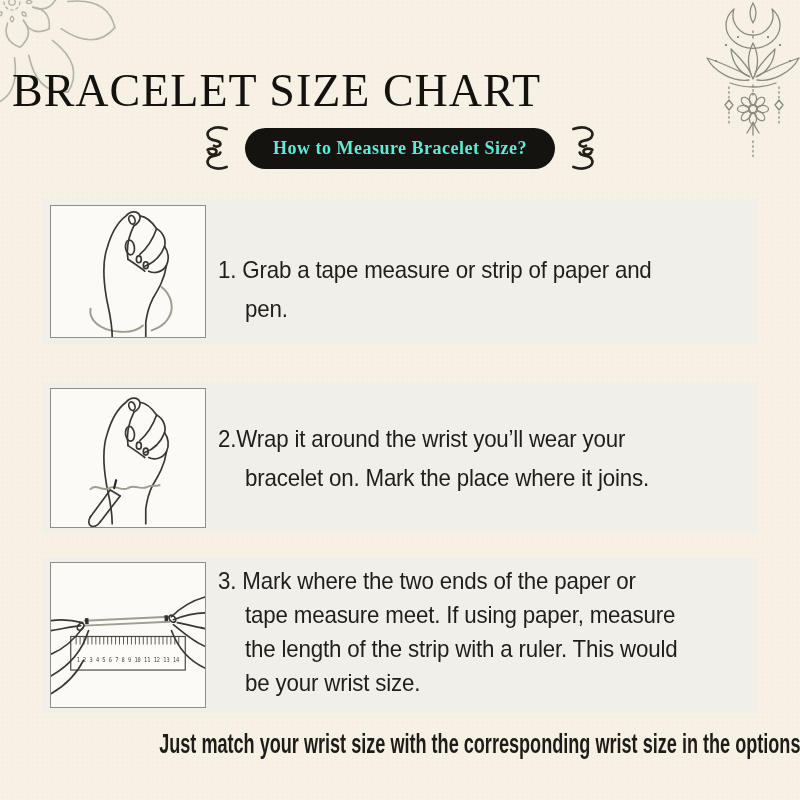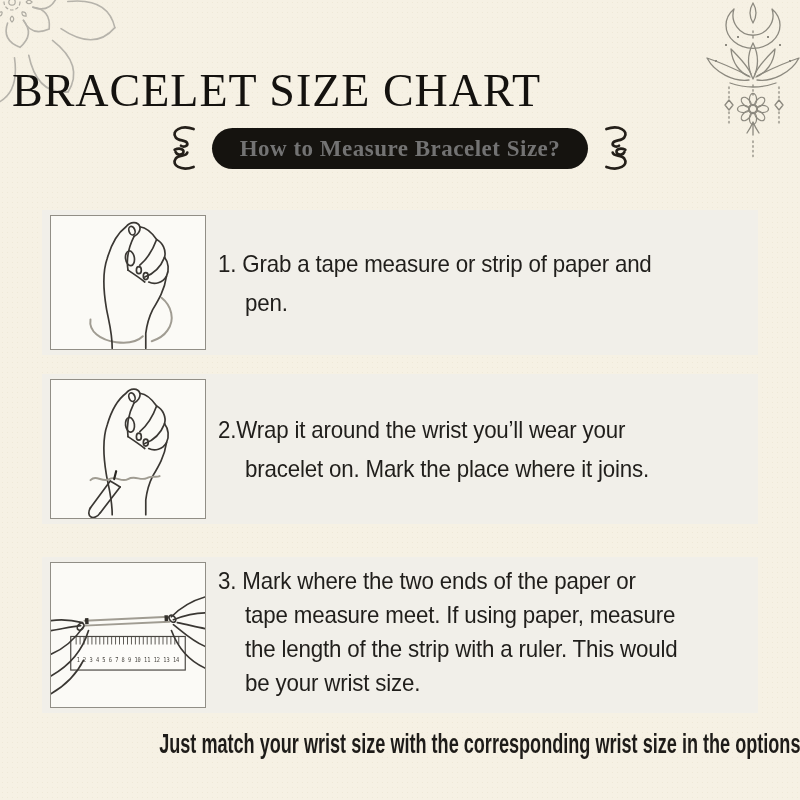--- a/index.html
+++ b/index.html
@@ -22,33 +22,33 @@
     font-family:"Liberation Serif", serif;
     font-weight:400; font-size:46px; line-height:1;
     letter-spacing:1px; color:#14120f;
   }
   .badge-row{
     position:absolute; top:122px; left:0; width:100%; height:52px;
     display:flex; align-items:center; justify-content:center; gap:13px;
   }
   .flourish{width:36px; height:48px; flex:0 0 auto;}
   .badge{
-    background:#15130f; color:#737373;
+    background:#15130f; color:#5eead4;
     height:41px; line-height:41px; padding:0 28px;
     border-radius:22px;
-    font-family:"Liberation Serif", serif; font-weight:700; font-size:23px;
+    font-family:"Liberation Serif", serif; font-weight:700; font-size:18px;
     letter-spacing:0.5px; white-space:nowrap;
   }
   
   .row{
     position:absolute; left:42px; width:716px;
     background:#f1efe9; display:flex;
   }
-  .row1{top:210px; height:145px;}
-  .row2{top:374px; height:150px;justify-content:space-between;}
+  .row1{top:199px; height:145px;align-items:center;}
+  .row2{top:383px; height:150px;justify-content:space-between;}
   .row3{top:557px; height:156px;}
   .illus-box{
     flex:0 0 auto; width:156px; margin:5px 0 5px 8px;
     border:1px solid #918e86; background:#fbfaf6; box-sizing:border-box;
   }
   .illus-box svg{width:100%; height:100%; display:block;}
   .step-text{
     flex:1 1 auto; padding-left:13px;
     font-size:24px; letter-spacing:-0.2px;
     transform:scaleX(0.93); transform-origin:left top;

